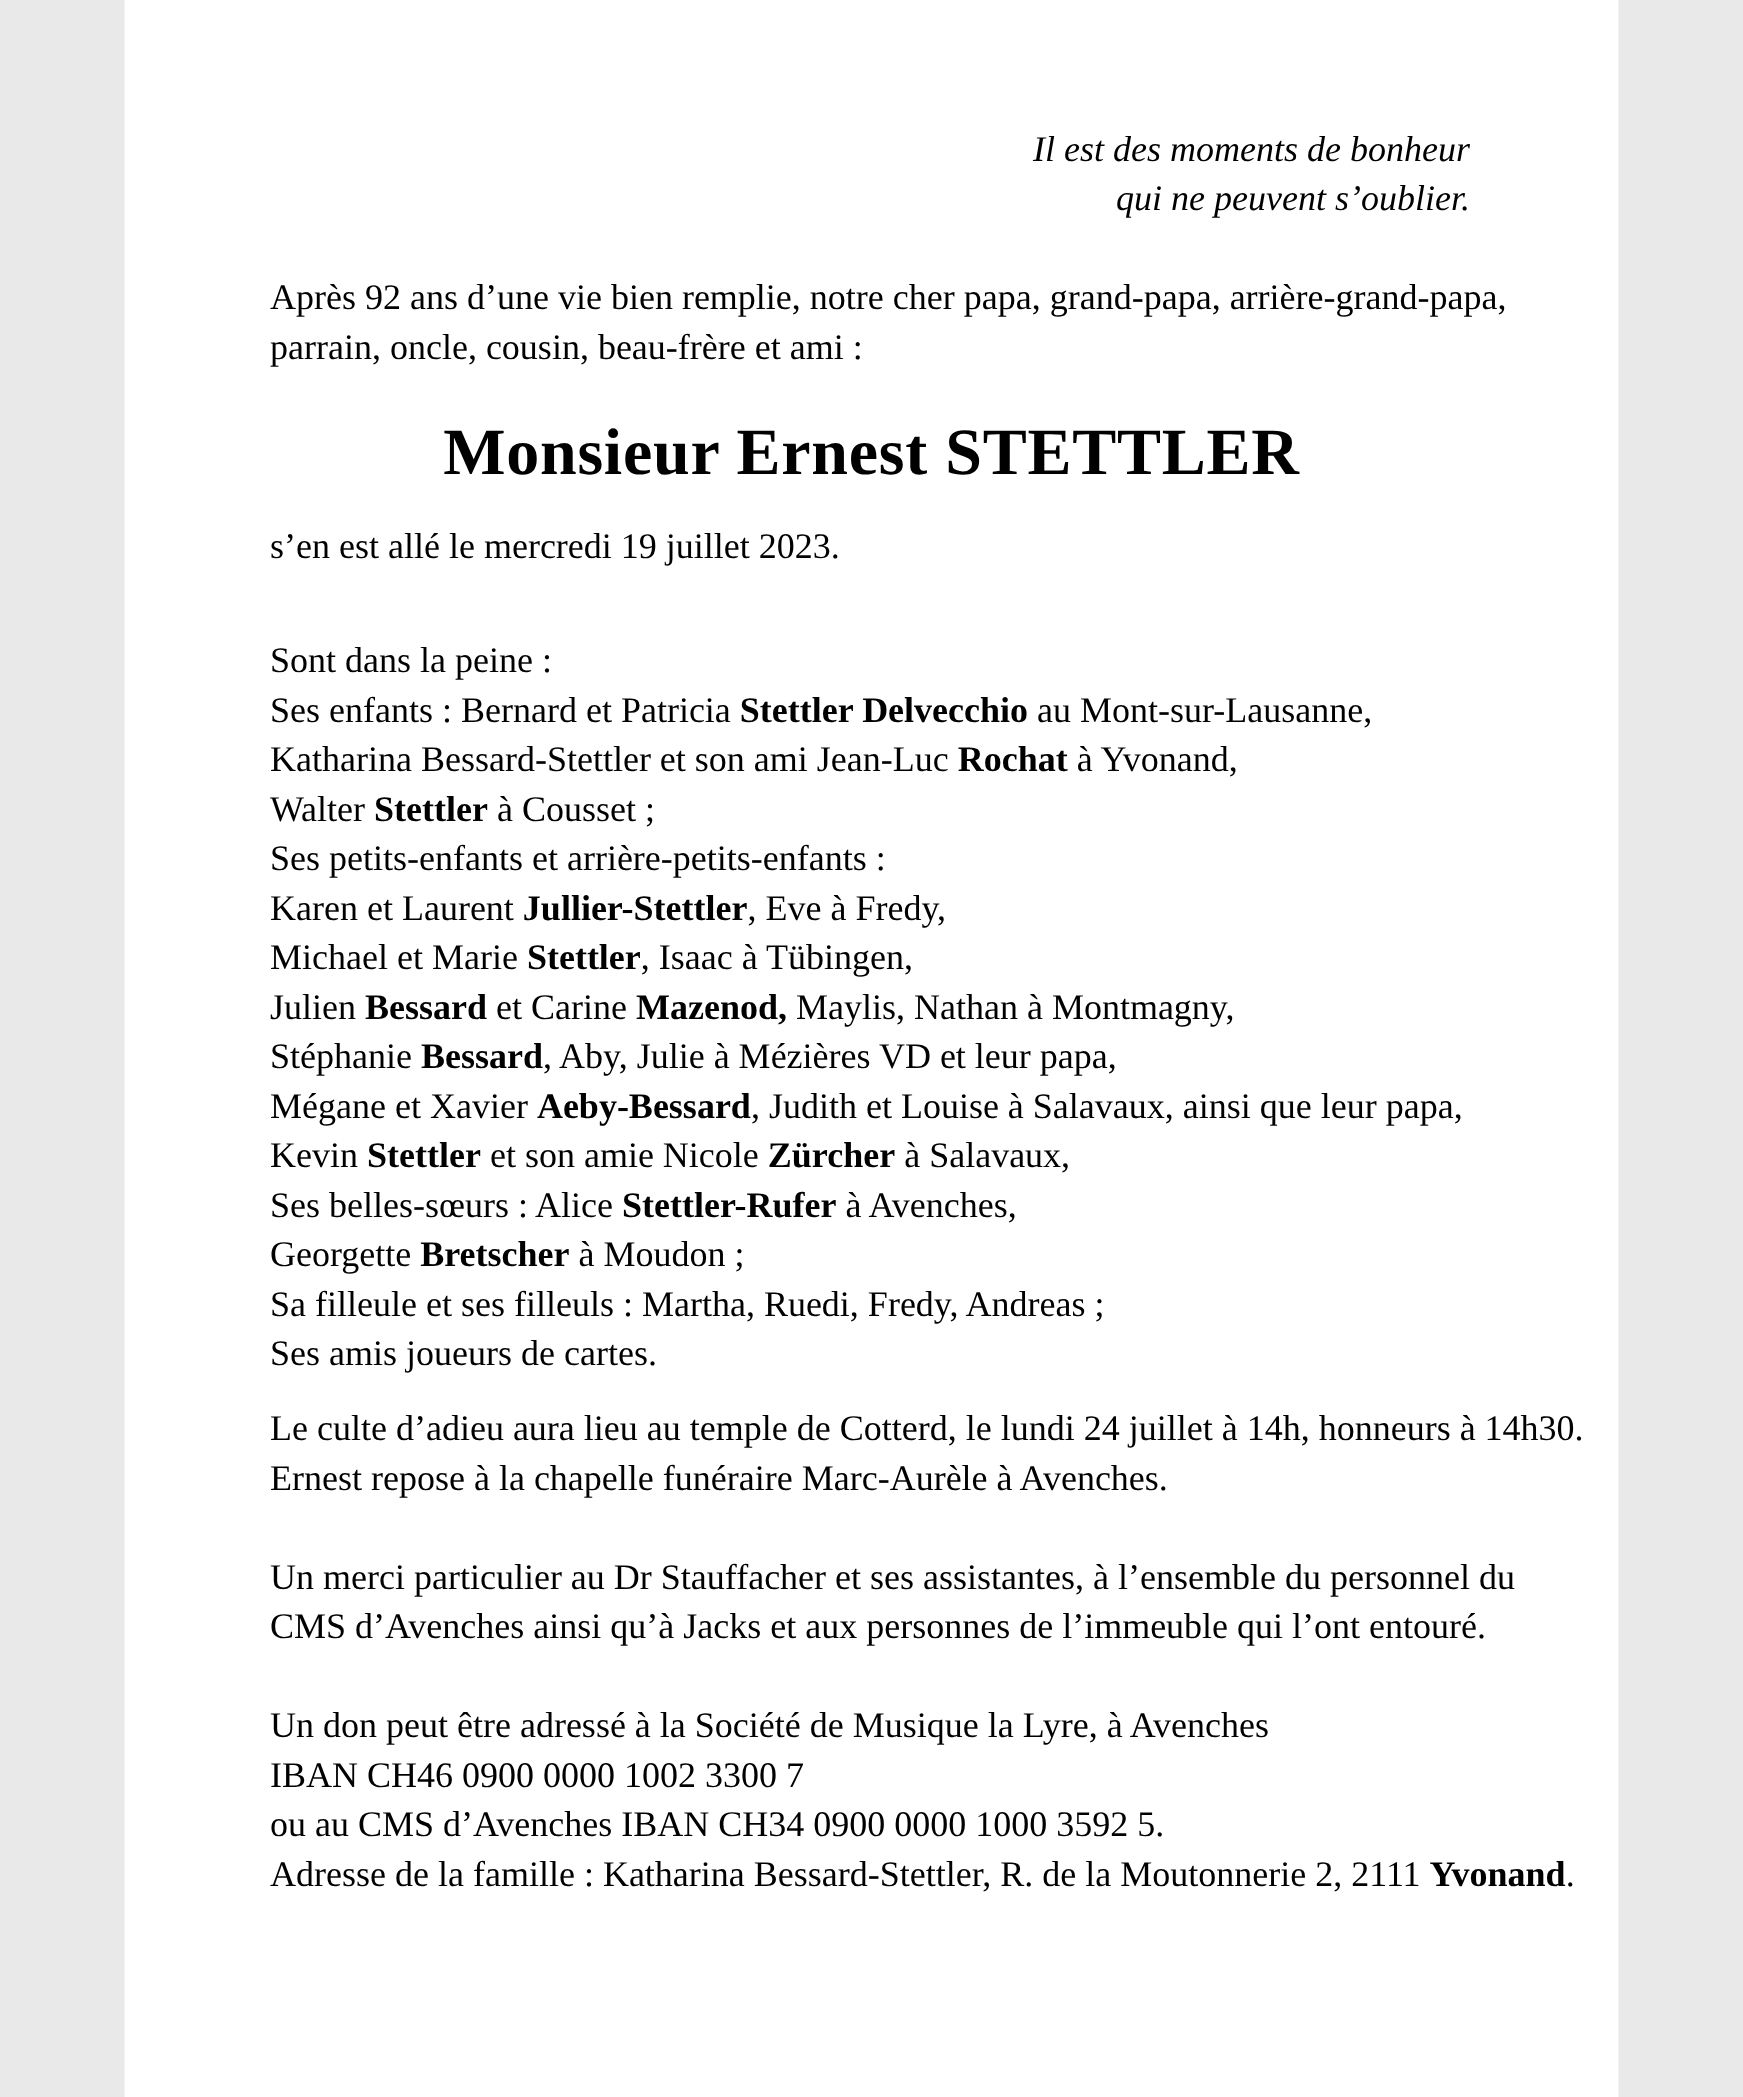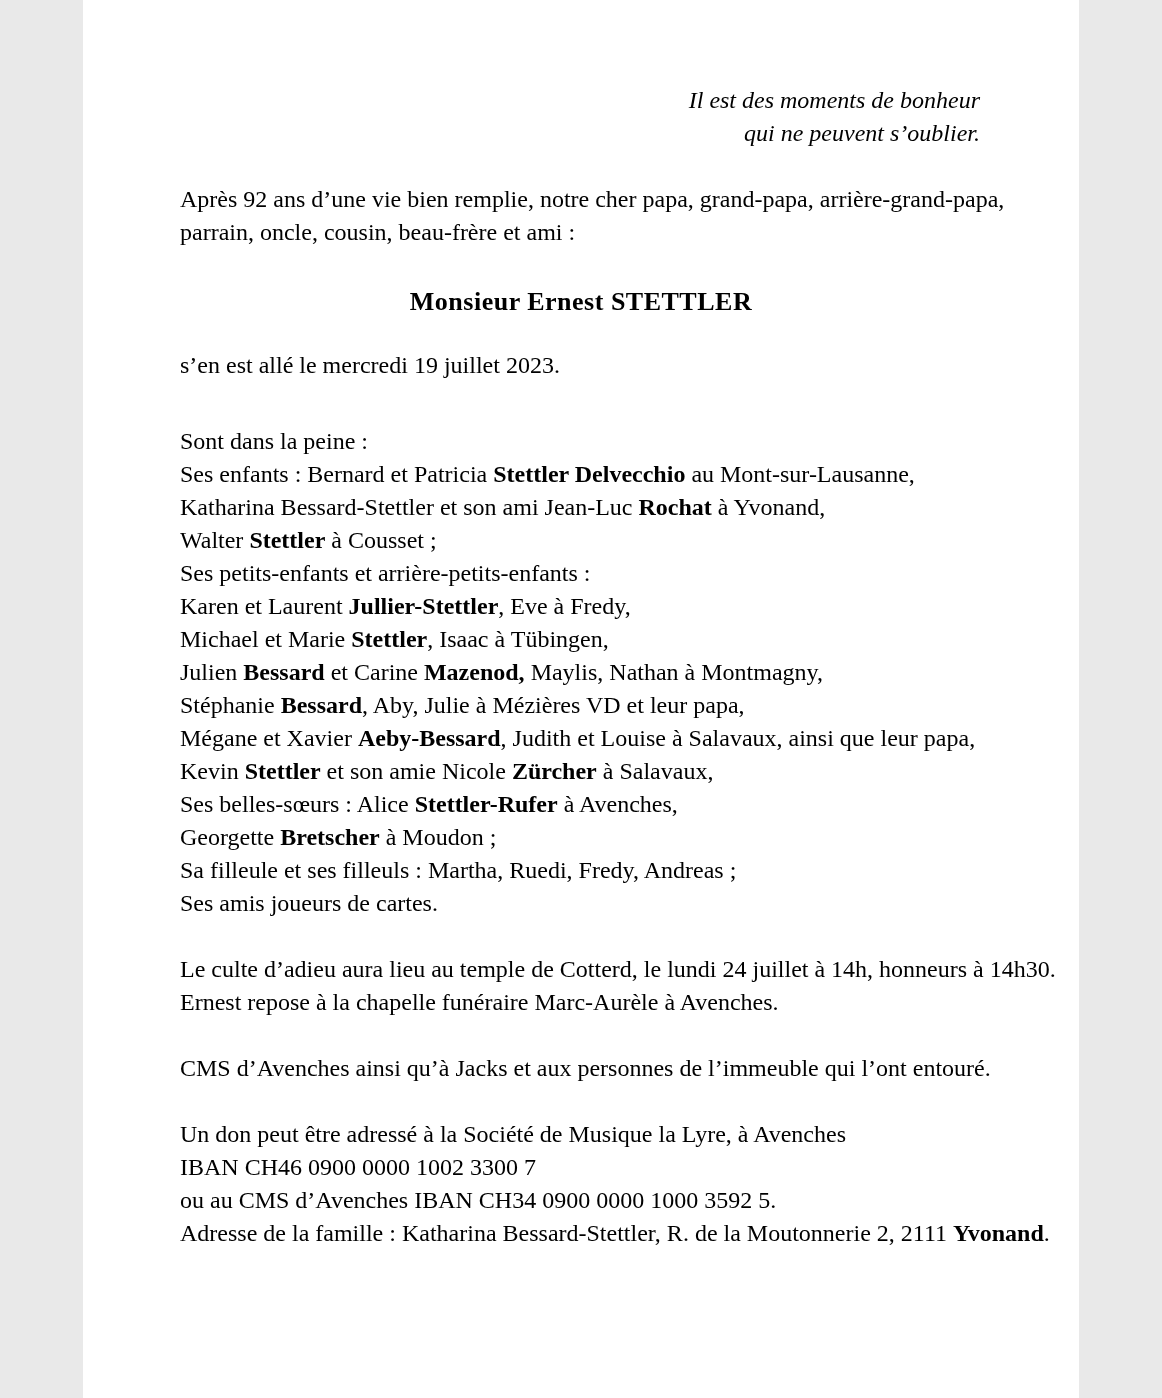--- a/index.html
+++ b/index.html
@@ -23,29 +23,29 @@
     overflow: hidden;
   }
   .quote {
     text-align: right;
     font-style: italic;
     padding-right: 2px;
   }
   .intro { margin-top: 33px; }
   .main-title {
     margin: 30px 0 0 0;
-    font-size: 26px;
+    font-size: 44px;
     line-height: 46px;
     font-weight: bold;
     text-align: center;
     letter-spacing: 0.5px;
   }
   .death-line { margin-top: 24px; }
   .mourners  { margin-top: 43px; }
-  .ceremony  { margin-top: 33px; }
+  .ceremony  { margin-top: 17px; }
   .thanks    { margin-top: 33px; }
   .donation  { margin-top: 33px; }
   .b { font-weight: bold; }
   .text-line { white-space: nowrap; }
 </style>
 </head>
 <body>
 
 <div class="page">
 
@@ -80,20 +80,21 @@
       <div class="text-line"><span class="">Sa filleule et ses filleuls : Martha, Ruedi, Fredy, Andreas ;</span></div>
       <div class="text-line"><span class="">Ses amis joueurs de cartes.</span></div>
     </div>
 
   <div class="ceremony">
       <div class="text-line">Le culte d’adieu aura lieu au temple de Cotterd, le lundi 24 juillet à 14h, honneurs à 14h30.</div>
       <div class="text-line">Ernest repose à la chapelle funéraire Marc-Aurèle à Avenches.</div>
     </div>
 
   <div class="thanks">
+      <div class="text-line">Un merci particulier au Dr Stauffacher et ses assistantes, à l’ensemble du personnel du</div>
       <div class="text-line">CMS d’Avenches ainsi qu’à Jacks et aux personnes de l’immeuble qui l’ont entouré.</div>
     </div>
 
   <div class="donation">
       <div class="text-line"><span class="">Un don peut être adressé à la Société de Musique la Lyre, à Avenches</span></div>
       <div class="text-line"><span class="">IBAN CH46 0900 0000 1002 3300 7</span></div>
       <div class="text-line"><span class="">ou au CMS d’Avenches IBAN CH34 0900 0000 1000 3592 5.</span></div>
       <div class="text-line"><span class="">Adresse de la famille : Katharina Bessard-Stettler, R. de la Moutonnerie 2, 2111 </span><span class="b">Yvonand</span><span class="">.</span></div>
     </div>
 

